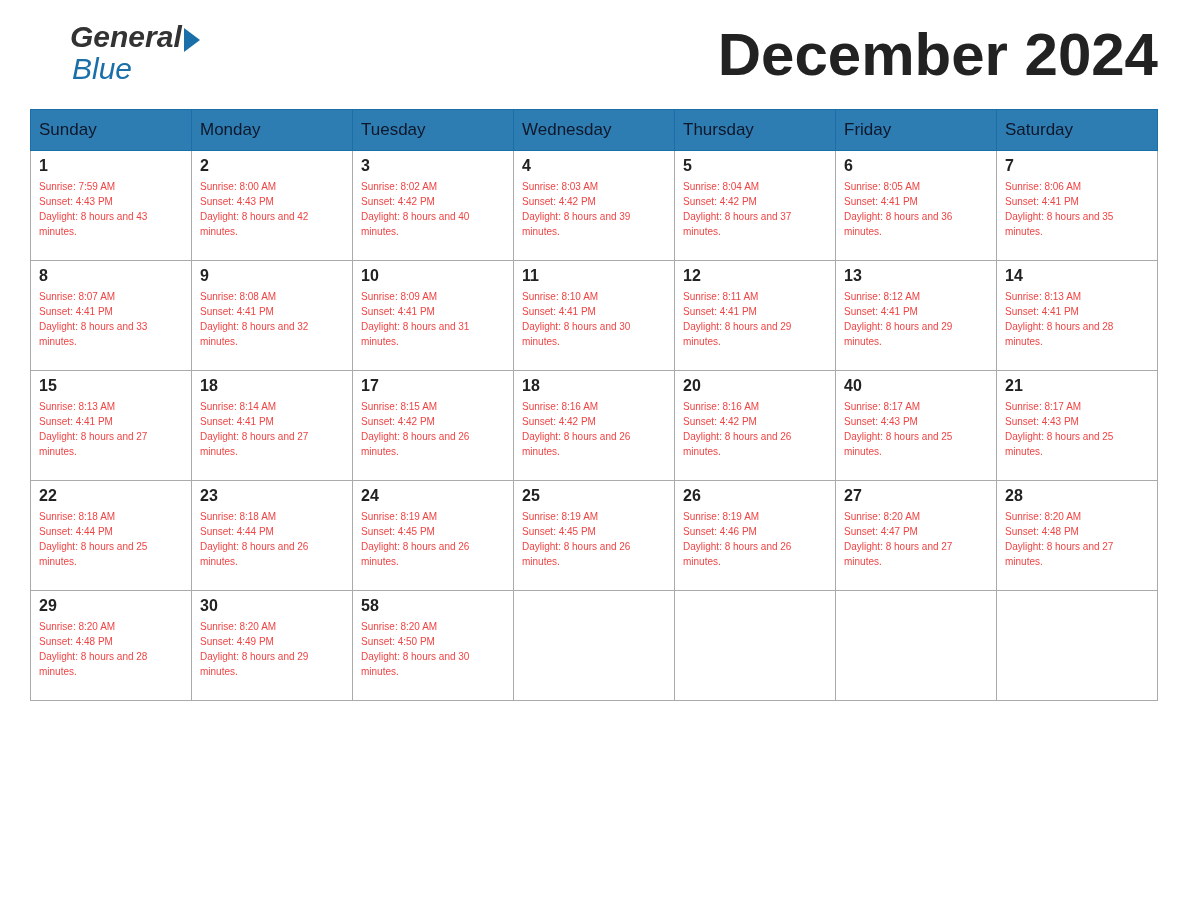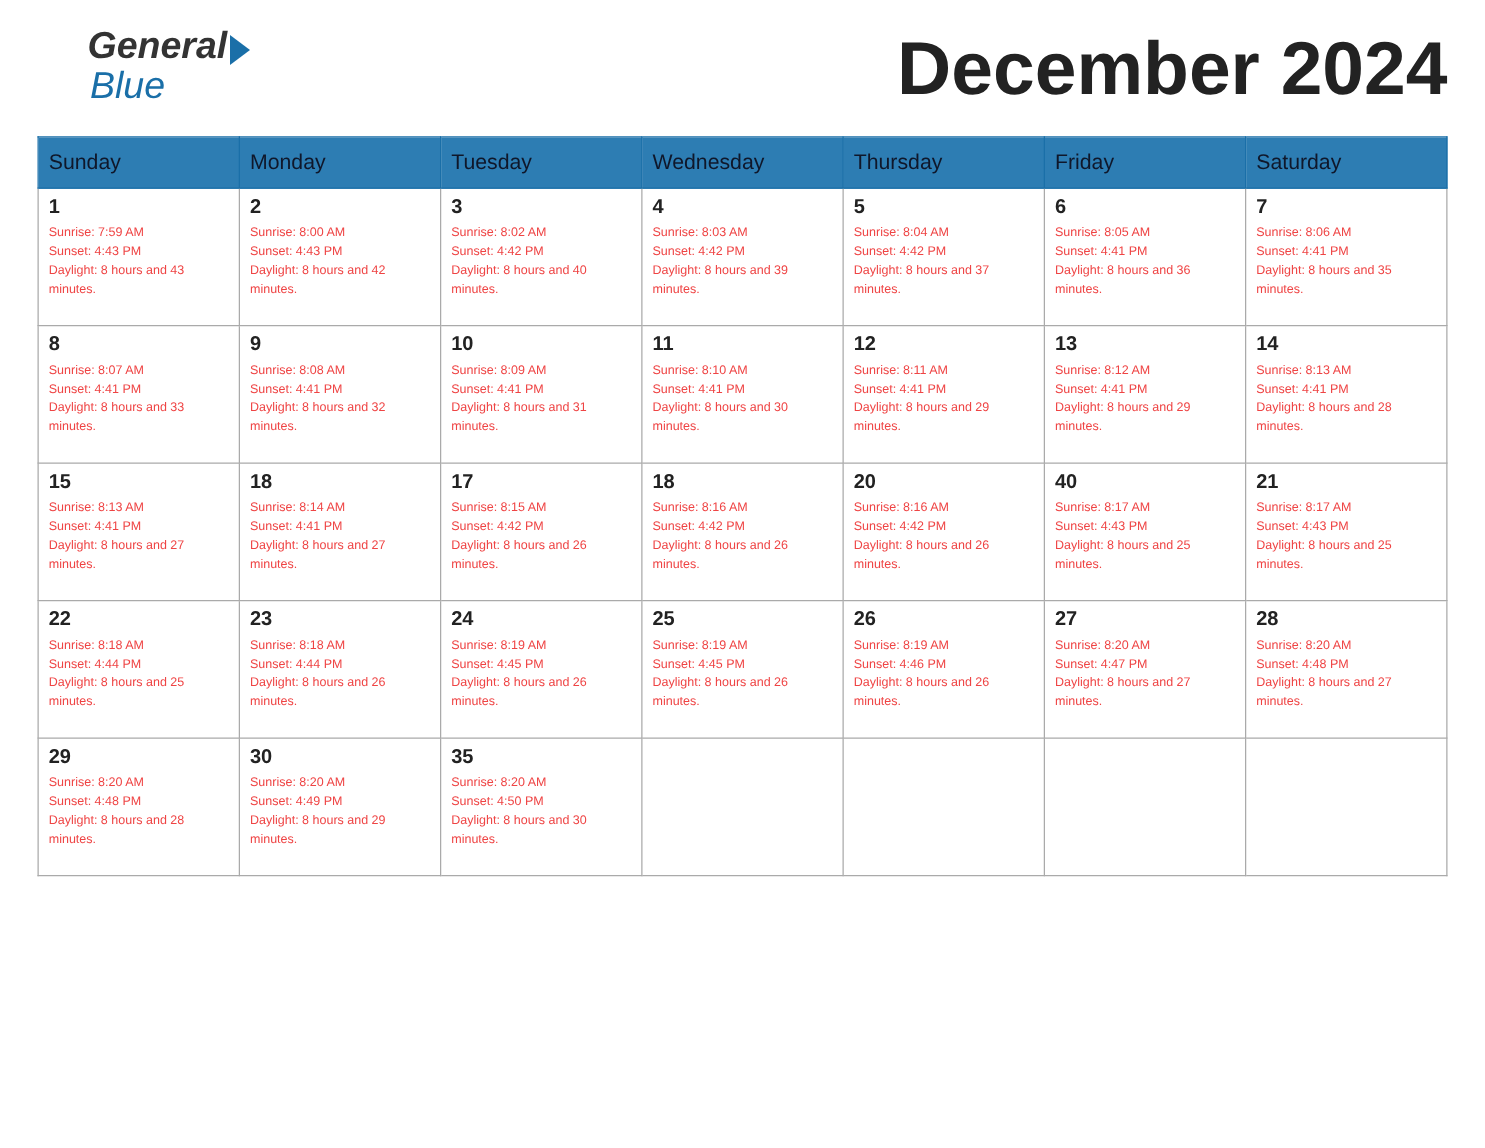--- a/index.html
+++ b/index.html
@@ -367,21 +367,21 @@
       </td>
         <td>
         <div class="day-number">30</div>
         <div class="day-info">
           Sunrise: 8:20 AM<br>
           Sunset: 4:49 PM<br>
           Daylight: 8 hours and 29 minutes.
         </div>
       </td>
         <td>
-        <div class="day-number">35</div>
+        <div class="day-number">58</div>
         <div class="day-info">
           Sunrise: 8:20 AM<br>
           Sunset: 4:50 PM<br>
           Daylight: 8 hours and 30 minutes.
         </div>
       </td>
         <td class="empty-cell"></td>
         <td class="empty-cell"></td>
         <td class="empty-cell"></td>
         <td class="empty-cell"></td>

